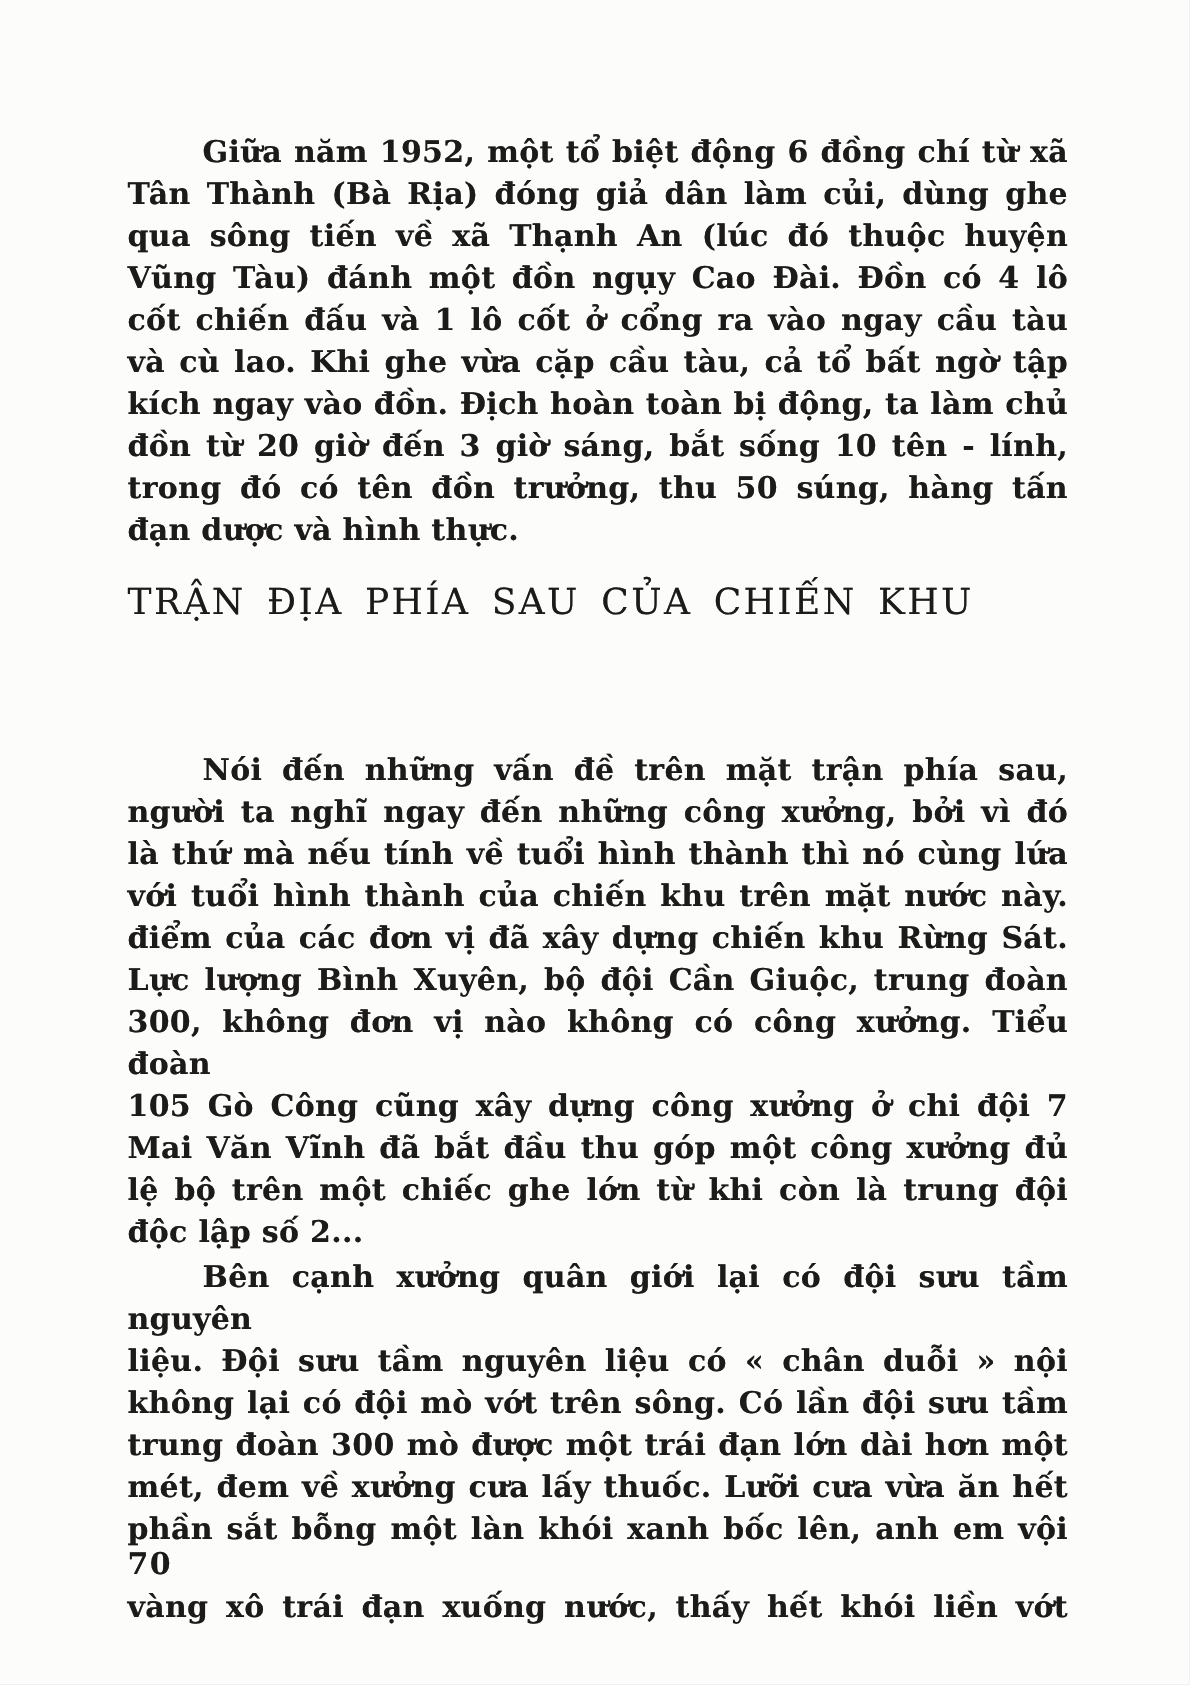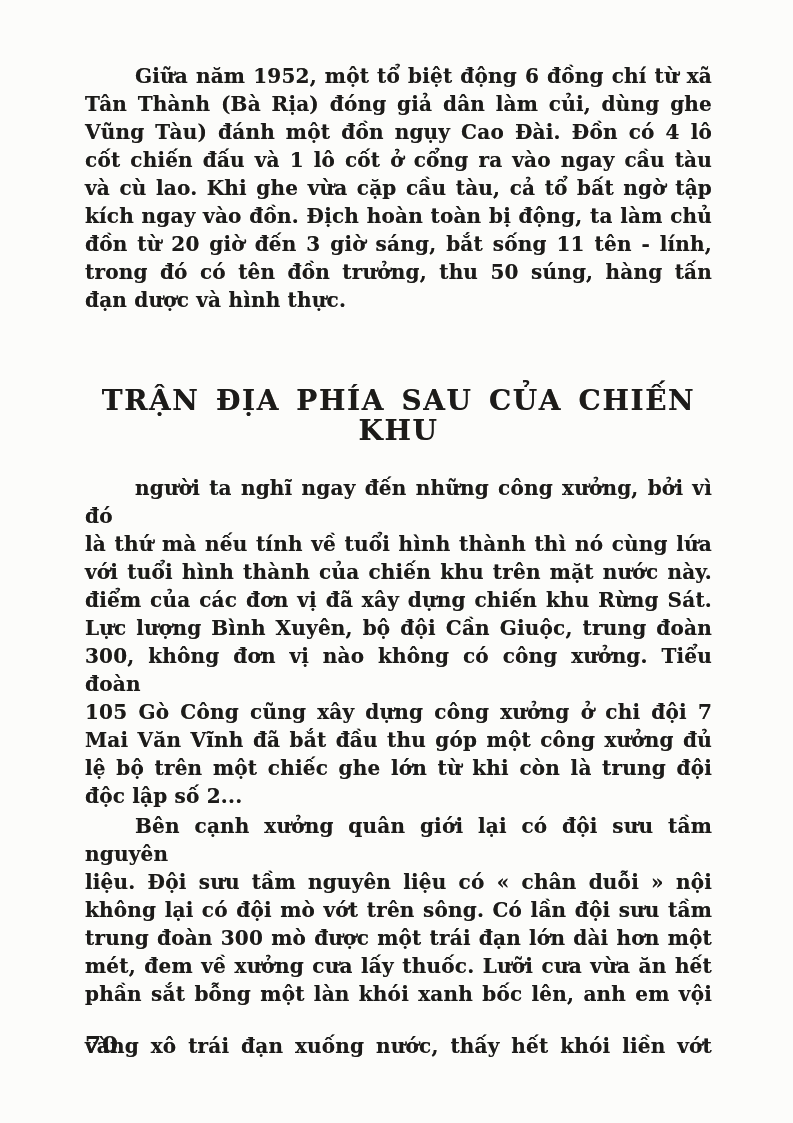--- a/index.html
+++ b/index.html
@@ -32,72 +32,74 @@
   .para .line {
     text-align: justify;
     text-align-last: justify;
   }
 
   
   .para .line:last-child { text-align-last: left; }
   
   .para.continues .line:last-child { text-align-last: justify; margin-top: 24px; }
 
-  .para .line:first-child { text-indent: 50px; }
+  .para .line:first-child { text-indent: 50px; margin-top: 25px; }
 
   .section-heading {
     position: absolute;
     left: 85px;
     width: 627px;
     top: 386px;
-    font-size: 28px;
+    font-size: 24px;
     line-height: 30px;
-    font-weight: bold;
+    font-weight: normal;
     letter-spacing: 1.6px;
     word-spacing: 5px;
-    text-align: center;
+    text-align: left;
     text-shadow: 0 0 0.4px rgba(20,20,20,0.55);
   }
 
   .para-1 { top: 62px; }
   .para-2 { top: 474px; }
   .para-3 { top: 812px; }
 
   .page-number {
     position: absolute;
     left: 85px;
     top: 1030px;
-    font-size: 23px;
+    font-size: 20px;
     font-weight: bold;
     letter-spacing: 1px;
     text-shadow: 0 0 0.4px rgba(20,20,20,0.55);
   }
 </style>
 </head>
 <body>
 
 <div class="scan-page">
 
   <div class="text-block para para-1">
       <div class="line">Giữa năm 1952, một tổ biệt động 6 đồng chí từ xã</div>
       <div class="line">Tân Thành (Bà Rịa) đóng giả dân làm củi, dùng ghe</div>
+      <div class="line">qua sông tiến về xã Thạnh An (lúc đó thuộc huyện</div>
       <div class="line">Vũng Tàu) đánh một đồn ngụy Cao Đài. Đồn có 4 lô</div>
       <div class="line">cốt chiến đấu và 1 lô cốt ở cổng ra vào ngay cầu tàu</div>
       <div class="line">và cù lao. Khi ghe vừa cặp cầu tàu, cả tổ bất ngờ tập</div>
       <div class="line">kích ngay vào đồn. Địch hoàn toàn bị động, ta làm chủ</div>
-      <div class="line">đồn từ 20 giờ đến 3 giờ sáng, bắt sống 11 tên - lính,</div>
+      <div class="line">đồn từ 20 giờ đến 3 giờ sáng, bắt sống 10 tên - lính,</div>
       <div class="line">trong đó có tên đồn trưởng, thu 50 súng, hàng tấn</div>
       <div class="line">đạn dược và hình thực.</div>
     </div>
 
   <div class="section-heading">
     <div>TRẬN ĐỊA PHÍA SAU CỦA  CHIẾN KHU</div>
   </div>
 
   <div class="text-block para para-2">
+      <div class="line">Nói đến những vấn đề trên mặt trận phía sau,</div>
       <div class="line">người ta nghĩ ngay đến những công xưởng, bởi vì đó</div>
       <div class="line">là thứ mà nếu tính về tuổi hình thành thì nó cùng lứa</div>
       <div class="line">với tuổi hình thành của chiến khu trên mặt nước này.</div>
       <div class="line">điểm của các đơn vị đã xây dựng chiến khu Rừng Sát.</div>
       <div class="line">Lực lượng Bình Xuyên, bộ đội Cần Giuộc, trung đoàn</div>
       <div class="line">300, không đơn vị nào không có công xưởng. Tiểu đoàn</div>
       <div class="line">105 Gò Công cũng xây dựng công xưởng ở chi đội 7</div>
       <div class="line">Mai Văn Vĩnh đã bắt đầu thu góp một công xưởng đủ</div>
       <div class="line">lệ bộ trên một chiếc ghe lớn từ khi còn là trung đội</div>
       <div class="line">độc lập  số 2...</div>

